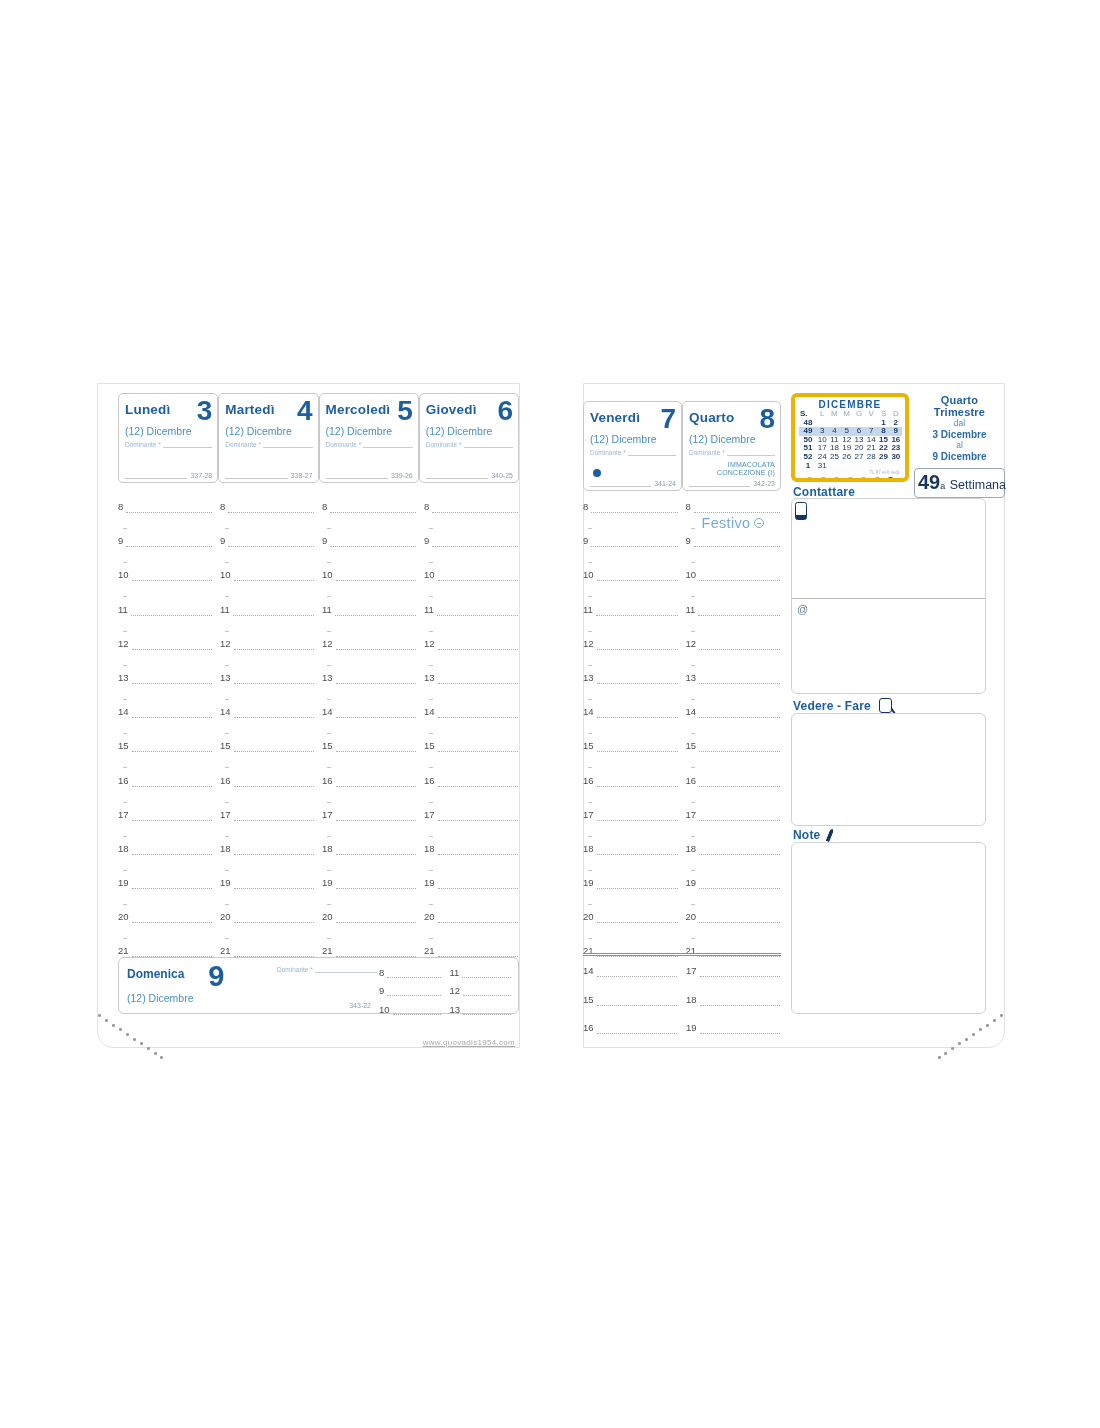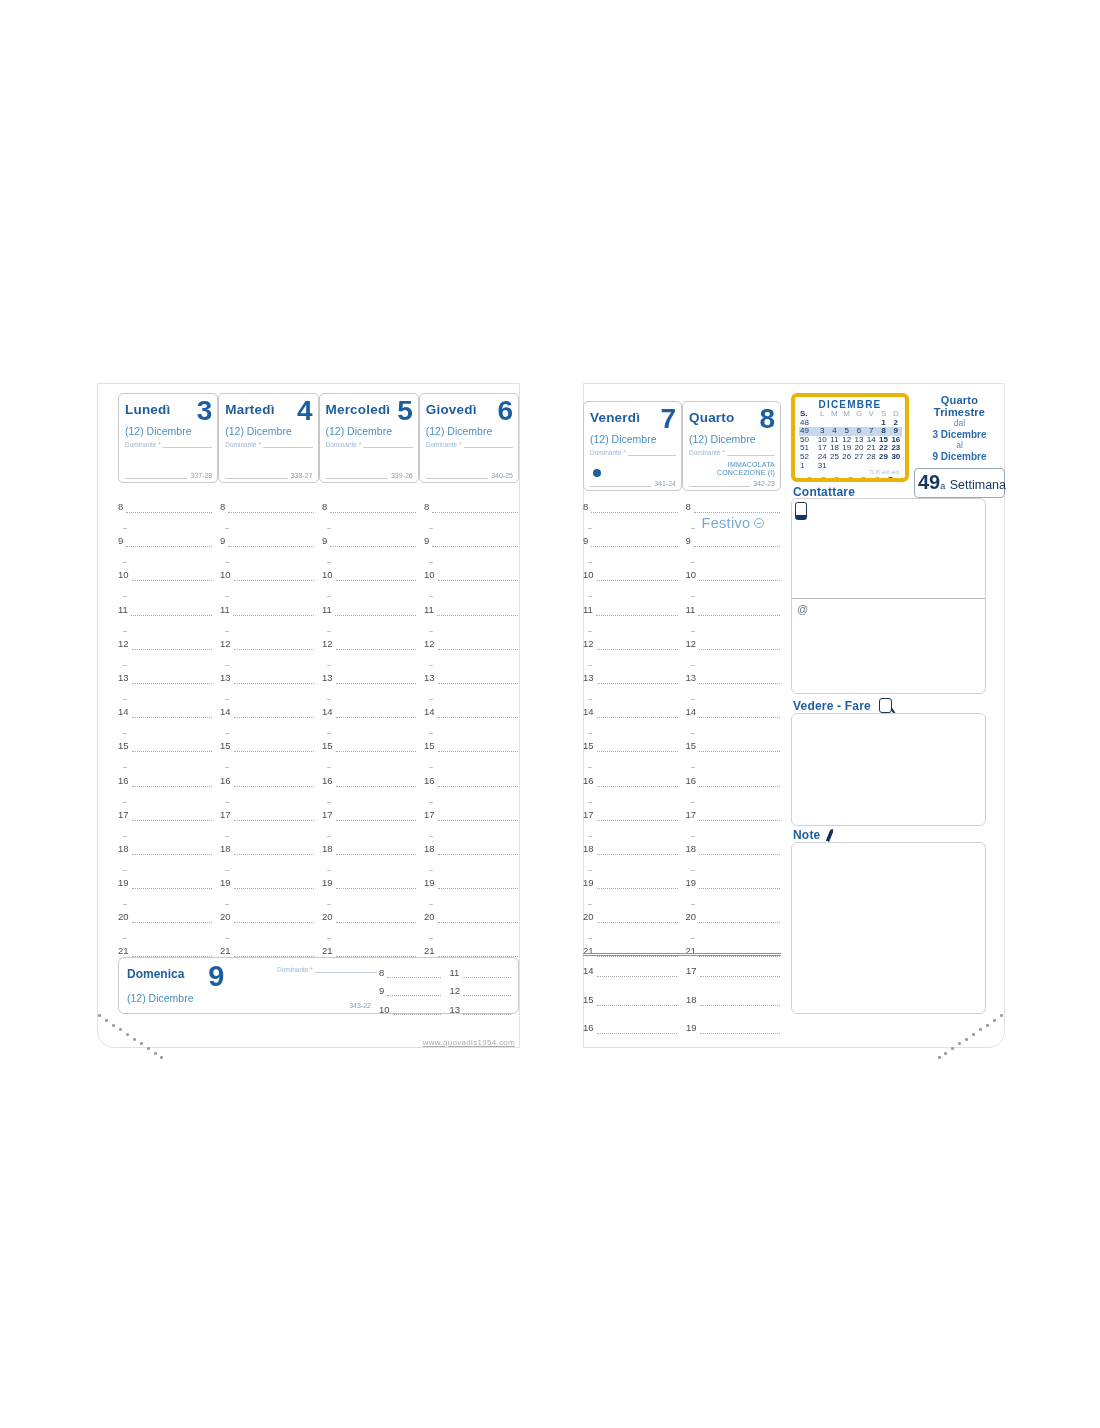--- a/index.html
+++ b/index.html
@@ -68,21 +68,21 @@
   .extra.ea{left:-1px;} .extra.eb{left:102px;}
 
   
   .minical{position:absolute;left:207px;top:9px;width:118px;height:89px;border:4px solid #eab308;
            border-radius:6px;box-sizing:border-box;background:#fff;overflow:hidden;}
   .mc-title{text-align:center;font-size:10px;font-weight:700;color:#1d5f9e;letter-spacing:1.2px;margin-top:2px;}
   .mc-grid{display:grid;grid-template-columns:17px repeat(7,1fr);margin:0 3px 0 4px;}
   .mc-cell{font-size:8px;line-height:8.6px;text-align:center;color:#16355f;}
   .mc-cell.hdr{color:#96a6ba;}
   .mc-cell.hdr.wk{color:#16355f;font-weight:700;text-align:left;padding-left:1px;}
-  .mc-cell.wk{font-weight:400;text-align:left;padding-left:1px;}
+  .mc-cell.wk{font-weight:700;text-align:center;padding-left:1px;}
   .mc-cell.we{font-weight:700;}
   .mc-cell.hl{background:#c5d8ed;}
   .mc-foot{font-size:4.5px;color:#a7b6c6;text-align:right;margin-right:6px;line-height:5px;}
   .mc-phases{display:flex;justify-content:center;gap:4.5px;margin-top:1.5px;}
   .phase{width:9px;height:9px;border:1px solid #8a9ab0;border-radius:50%;box-sizing:border-box;
          font-size:5.5px;line-height:7.5px;text-align:center;color:#5a6b80;}
   .phase.active{background:#16355f;border-color:#16355f;color:#fff;}
 
   
   .weekinfo{position:absolute;left:330px;top:10px;width:91px;text-align:center;color:#1d5f9e;}

